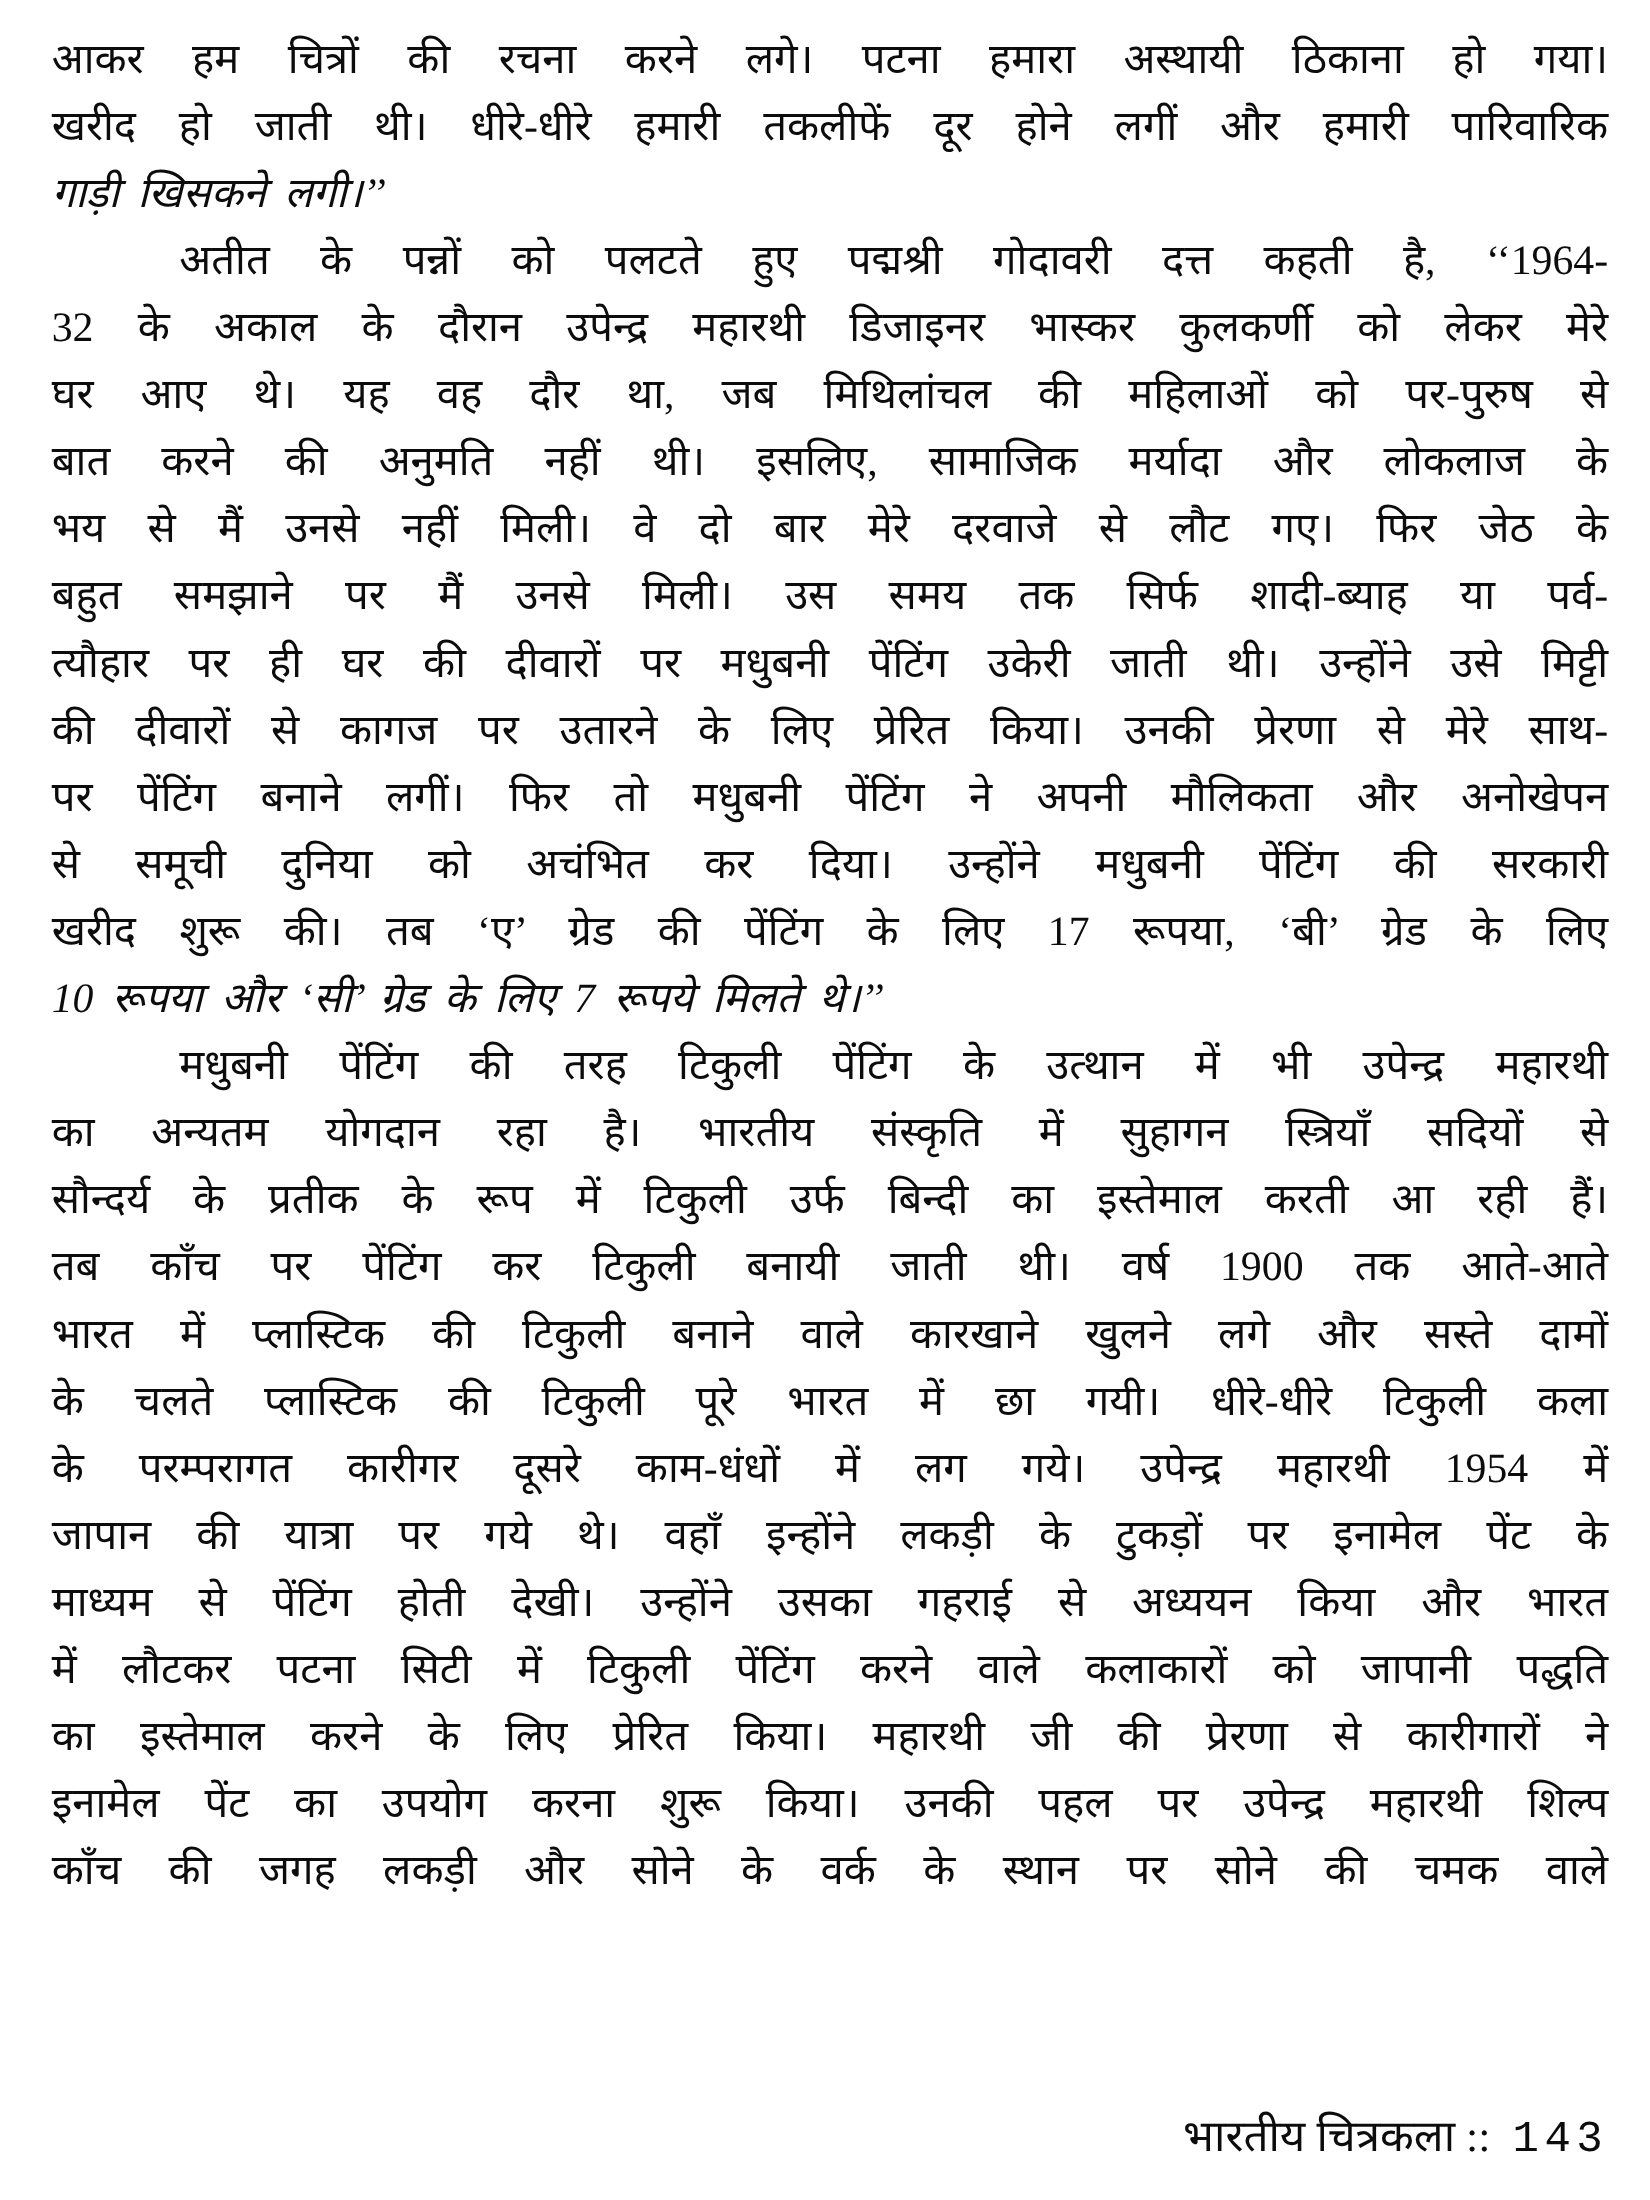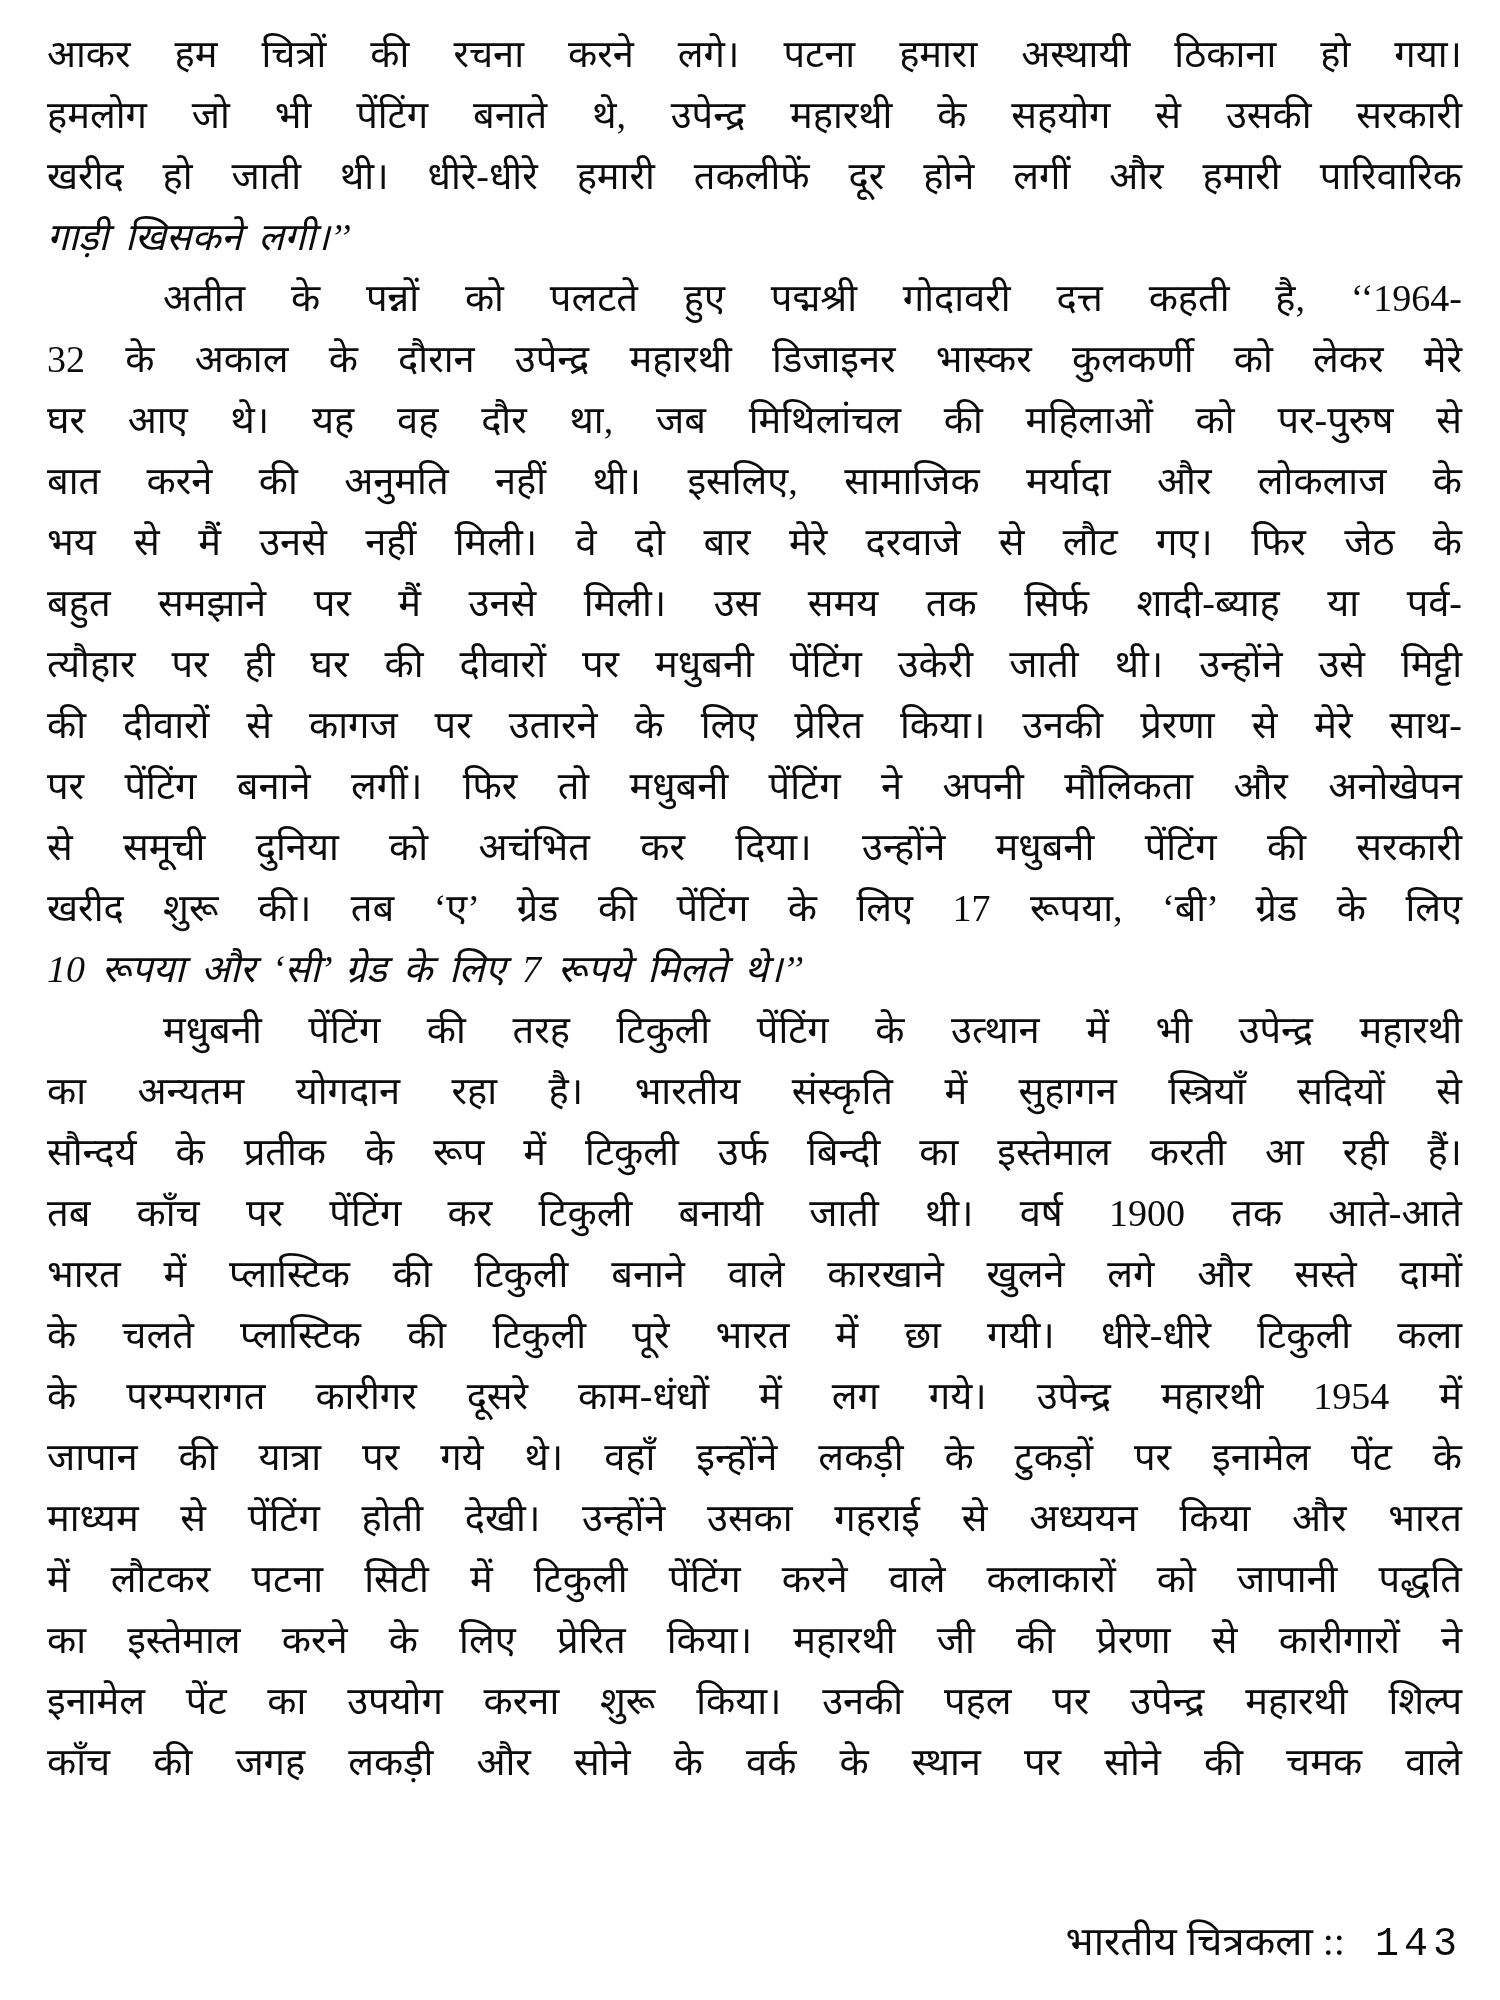--- a/index.html
+++ b/index.html
@@ -41,35 +41,34 @@
     font-style: italic;
   }
   .footer {
     position: absolute;
     top: 1918px;
     right: 38px;
     font-size: 40px;
     line-height: 48px;
     display: flex;
     align-items: baseline;
-    gap: 30px;
+    gap: 20px;
     color: #0c0c0c;
   }
   .footer .page-num {
     letter-spacing: 5px;
     font-family: Liberation Mono, monospace;
   }
 </style>
 </head>
 <body>
 
 <div class="page">
   <div class="text-block">
       <div class="line">आकर हम चित्रों की रचना करने लगे। पटना हमारा अस्थायी ठिकाना हो गया।</div>
-      <div class="line">हमलोग जो भी पेंटिंग बनाते थे, उपेन्द्र महारथी के सहयोग से उसकी सरकारी</div>
       <div class="line">खरीद हो जाती थी। धीरे-धीरे हमारी तकलीफें दूर होने लगीं और हमारी पारिवारिक</div>
       <div class="line short">गाड़ी खिसकने लगी।’’</div>
       <div class="line indent">अतीत के पन्नों को पलटते हुए पद्मश्री गोदावरी दत्त कहती है, ‘‘1964-</div>
       <div class="line">32 के अकाल के दौरान उपेन्द्र महारथी डिजाइनर भास्कर कुलकर्णी को लेकर मेरे</div>
       <div class="line">घर आए थे। यह वह दौर था, जब मिथिलांचल की महिलाओं को पर-पुरुष से</div>
       <div class="line">बात करने की अनुमति नहीं थी। इसलिए, सामाजिक मर्यादा और लोकलाज के</div>
       <div class="line">भय से मैं उनसे नहीं मिली। वे दो बार मेरे दरवाजे से लौट गए। फिर जेठ के</div>
       <div class="line">बहुत समझाने पर मैं उनसे मिली। उस समय तक सिर्फ शादी-ब्याह या पर्व-</div>
       <div class="line">त्यौहार पर ही घर की दीवारों पर मधुबनी पेंटिंग उकेरी जाती थी। उन्होंने उसे मिट्टी</div>
       <div class="line">की दीवारों से कागज पर उतारने के लिए प्रेरित किया। उनकी प्रेरणा से मेरे साथ-</div>

